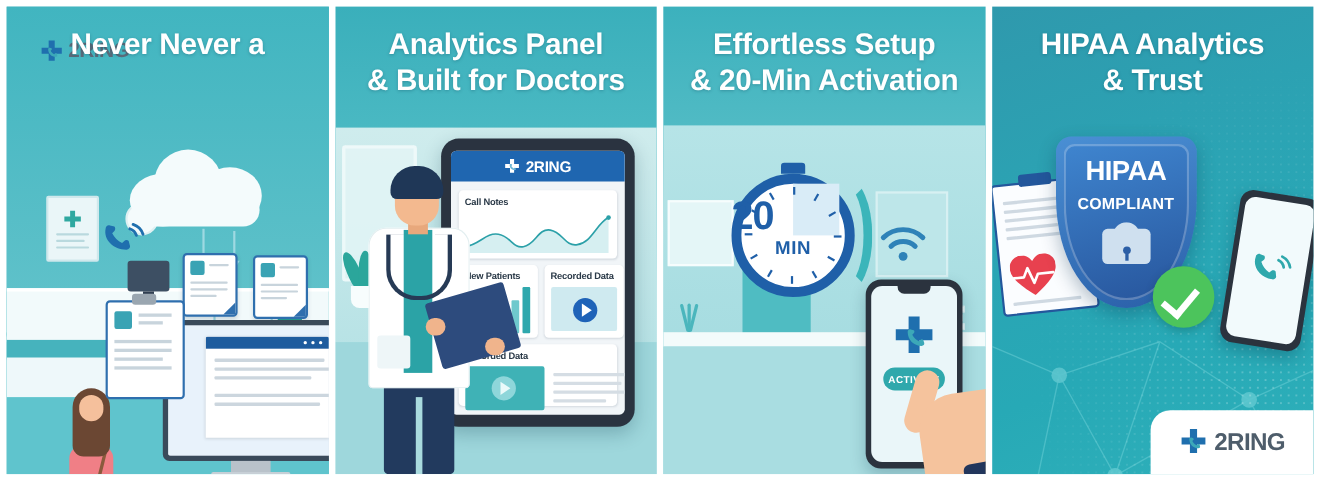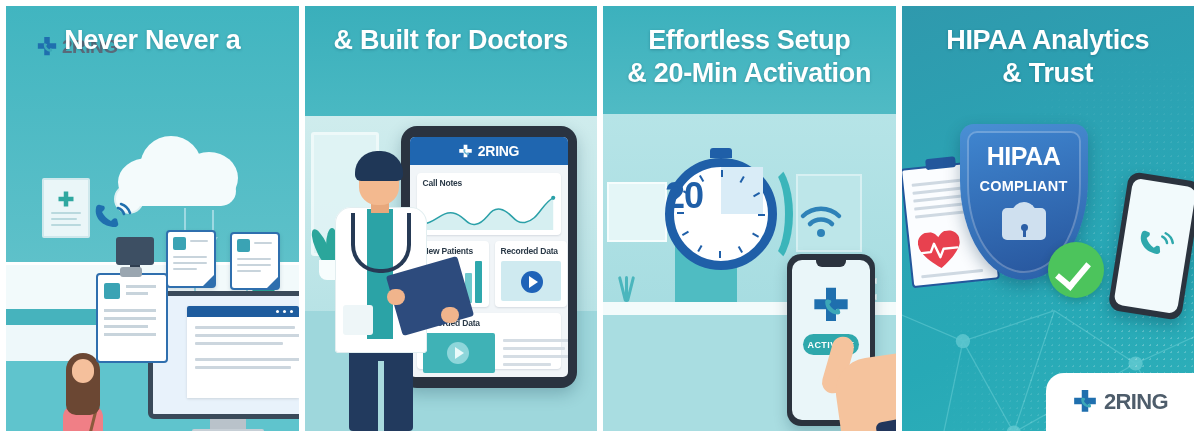--- a/index.html
+++ b/index.html
@@ -384,20 +384,21 @@
       <div class="steth"></div>
       <div class="neck"></div>
       <div class="head"></div>
       <div class="hair"></div>
       <div class="clip"></div>
       <div class="hand" style="left:72px;top:150px;"></div>
       <div class="hand" style="left:126px;top:168px;"></div>
     </div>
 
     <div class="ptitle">
+      <span>Analytics Panel</span>
       <span class="l2">&amp; Built for Doctors</span>
     </div>
   </div>
 
   <div class="panel p3">
     <div class="room"></div>
     <div class="frame"></div>
     <div class="frame2"></div>
     <div class="chair"></div>
     <div class="pen">
@@ -424,20 +425,21 @@
       <i class="tick" style="transform:rotate(90deg)"></i>
       <i class="tick" style="transform:rotate(120deg)"></i>
       <i class="tick" style="transform:rotate(150deg)"></i>
       <i class="tick" style="transform:rotate(180deg)"></i>
       <i class="tick" style="transform:rotate(210deg)"></i>
       <i class="tick" style="transform:rotate(240deg)"></i>
       <i class="tick" style="transform:rotate(270deg)"></i>
       <i class="tick" style="transform:rotate(300deg)"></i>
       <i class="tick" style="transform:rotate(330deg)"></i>
       <div class="big">20</div>
+      <div class="min">MIN</div>
     </div>
 
     <svg class="wifi" viewBox="0 0 44 38">
       <path d="M4 14a26 26 0 0 1 36 0" stroke="#2e82b8" stroke-width="4.5" fill="none" stroke-linecap="round"></path>
       <path d="M11 22a16 16 0 0 1 22 0" stroke="#2e82b8" stroke-width="4.5" fill="none" stroke-linecap="round"></path>
       <circle cx="22" cy="31" r="4" fill="#2e82b8"></circle>
     </svg>
 
     <div class="phone3">
       <div class="scr">

